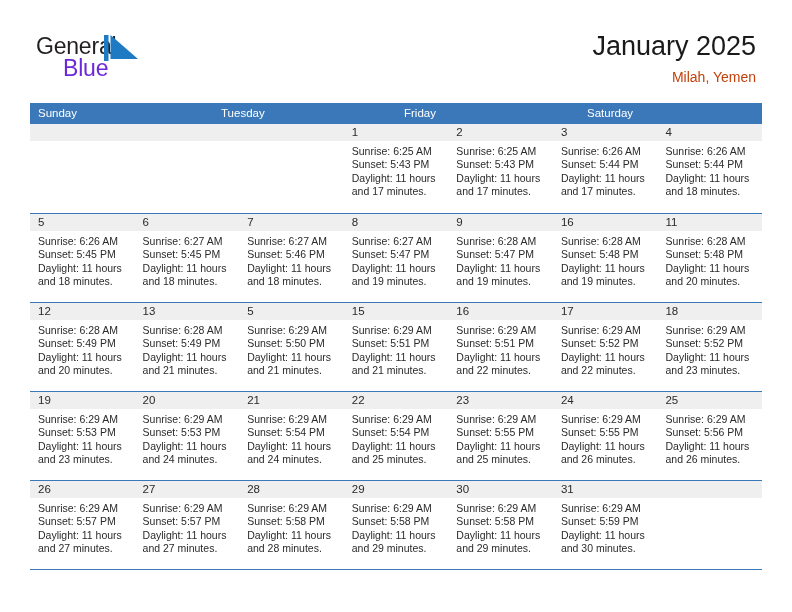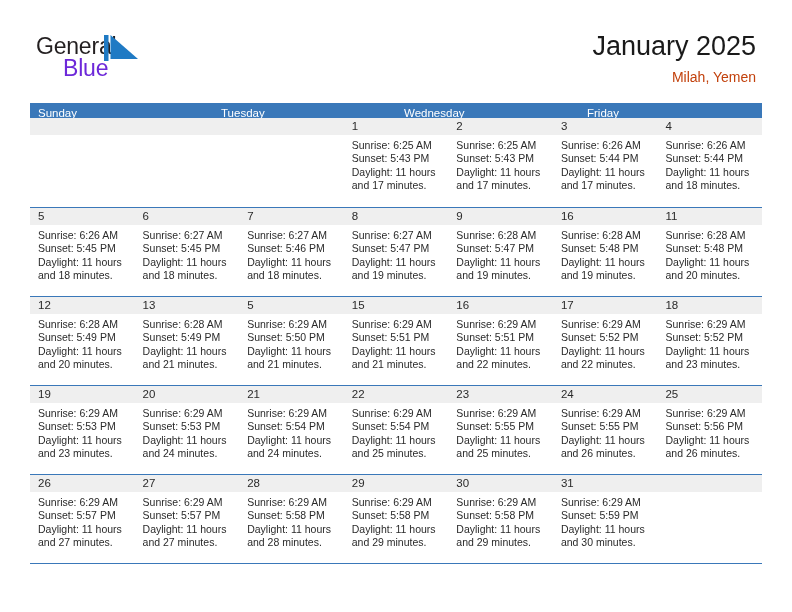--- a/index.html
+++ b/index.html
@@ -92,21 +92,21 @@
   .calendar {
     position: absolute;
     left: 30px;
     top: 103px;
     width: 732px;
   }
 
   .weekday-row {
     display: flex;
     background: #3a78b9;
-    height: 15px;
+    height: 21px;
   }
   .weekday-cell {
     flex: 1 1 0;
     color: #ffffff;
     font-size: 11.5px;
     line-height: 21px;
     padding-left: 8px;
     box-sizing: border-box;
     white-space: nowrap;
     overflow: hidden;
@@ -182,22 +182,22 @@
       <div class="cal-subtitle">Milah, Yemen</div>
     </div>
 
   </div>
 
   <div class="calendar">
 
     <div class="weekday-row">
       <div class="weekday-cell">Sunday</div>
       <div class="weekday-cell">Tuesday</div>
-      <div class="weekday-cell">Wednesday</div>
       <div class="weekday-cell">Friday</div>
+      <div class="weekday-cell">Saturday</div>
     </div>
 
     <div id="weeks-container">
         <div class="week-row first">
           <div class="day-cell empty">
             <div class="day-num-band"></div>
           </div>
           <div class="day-cell empty">
             <div class="day-num-band"></div>
           </div>

